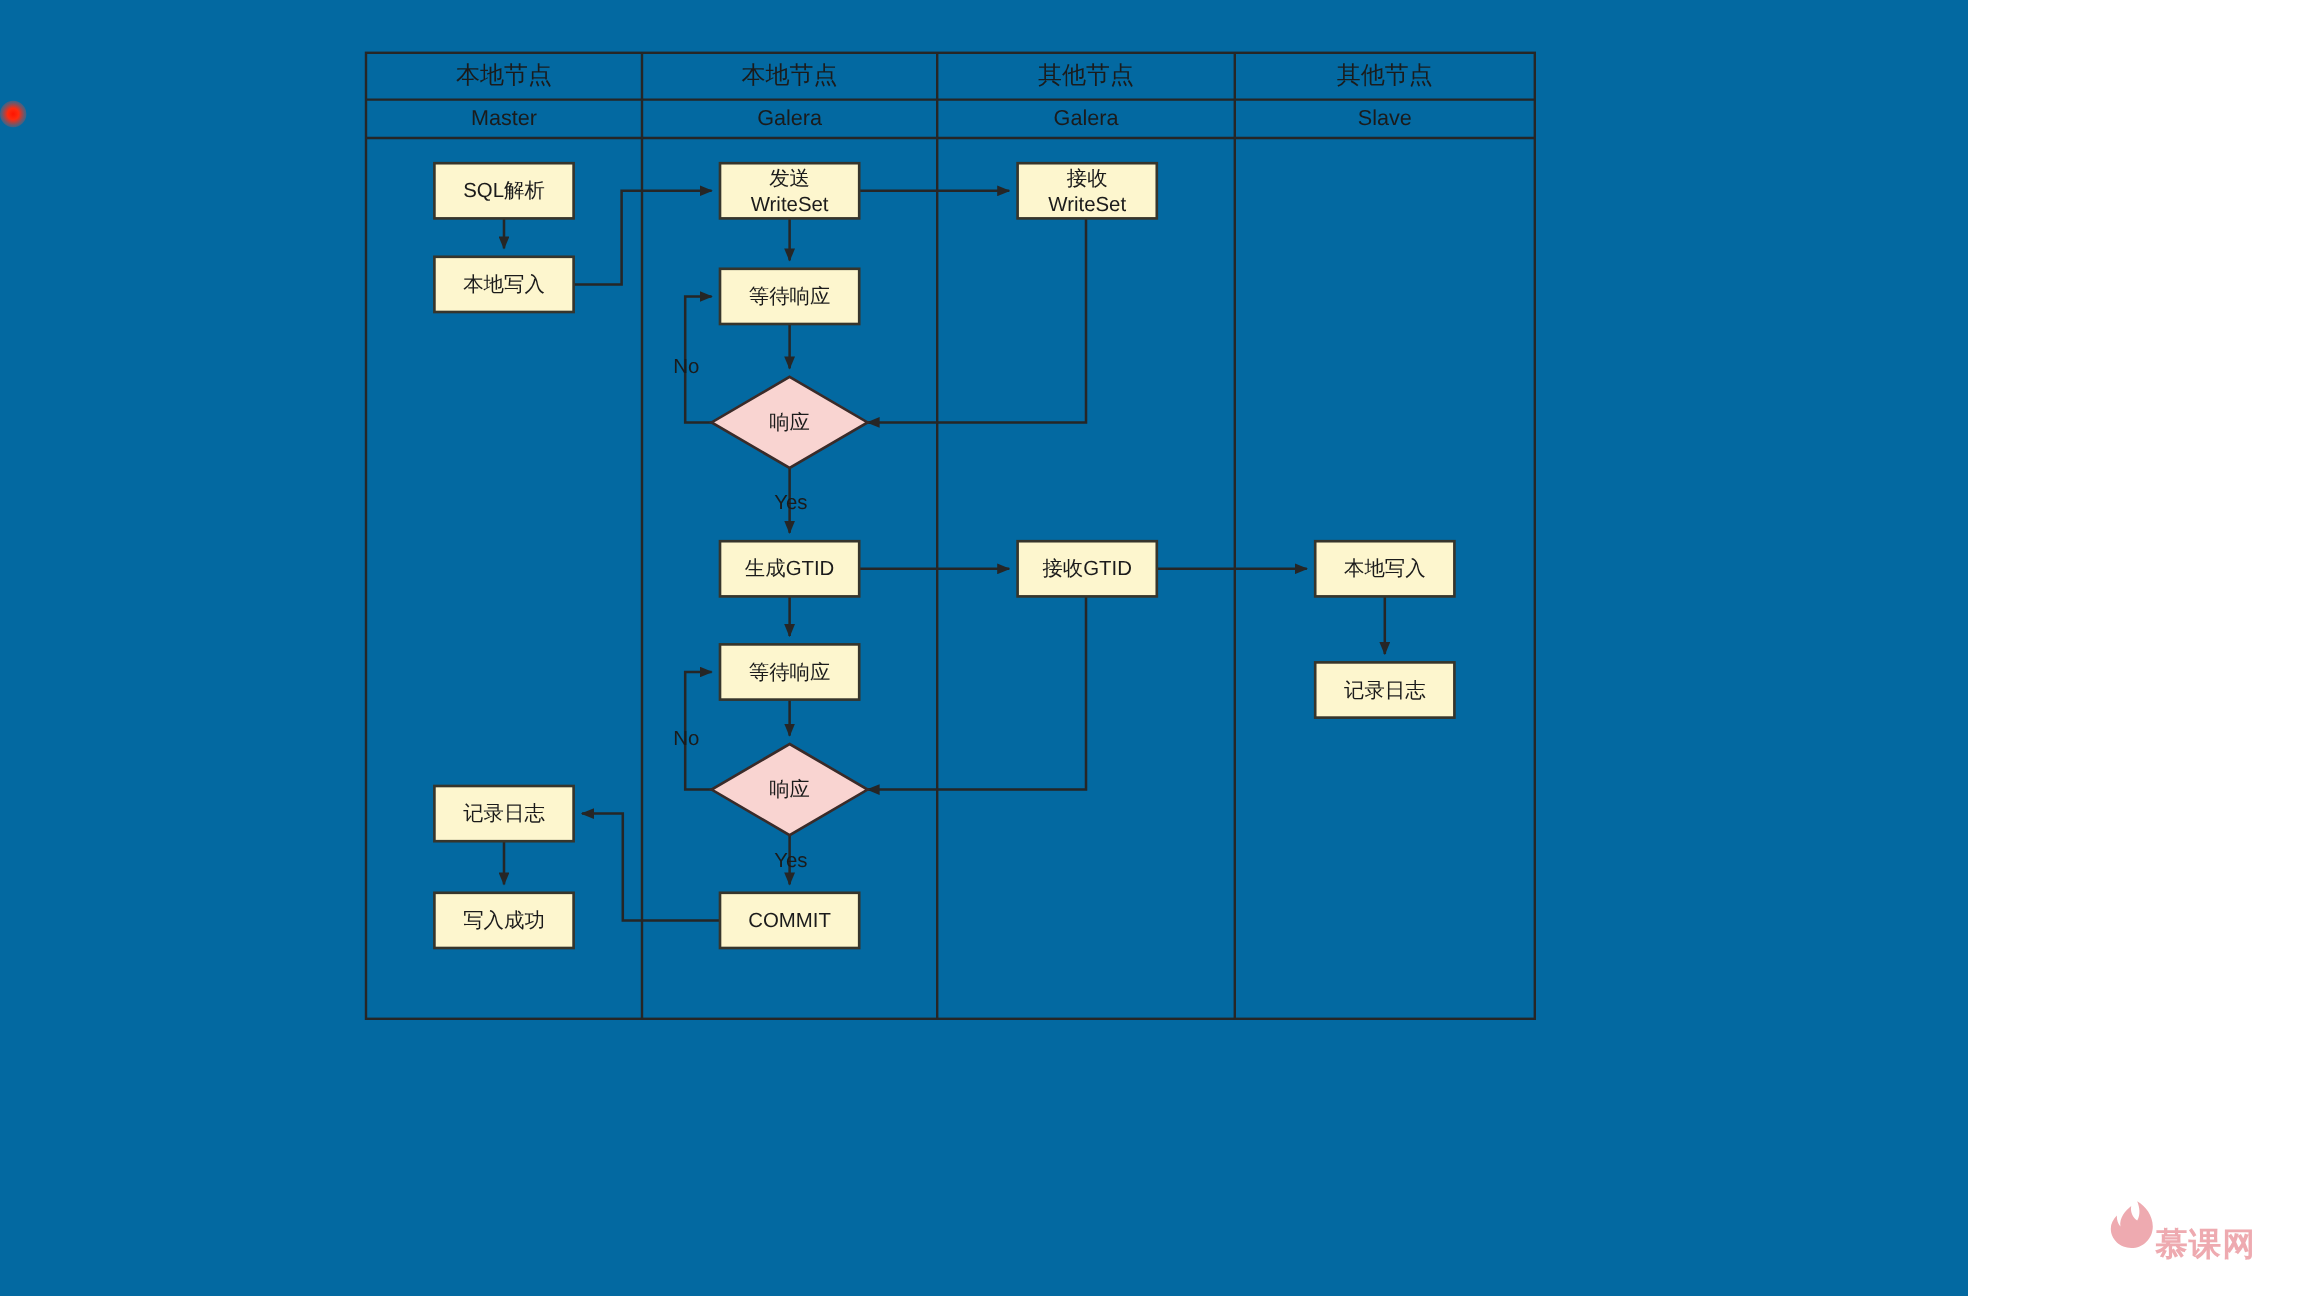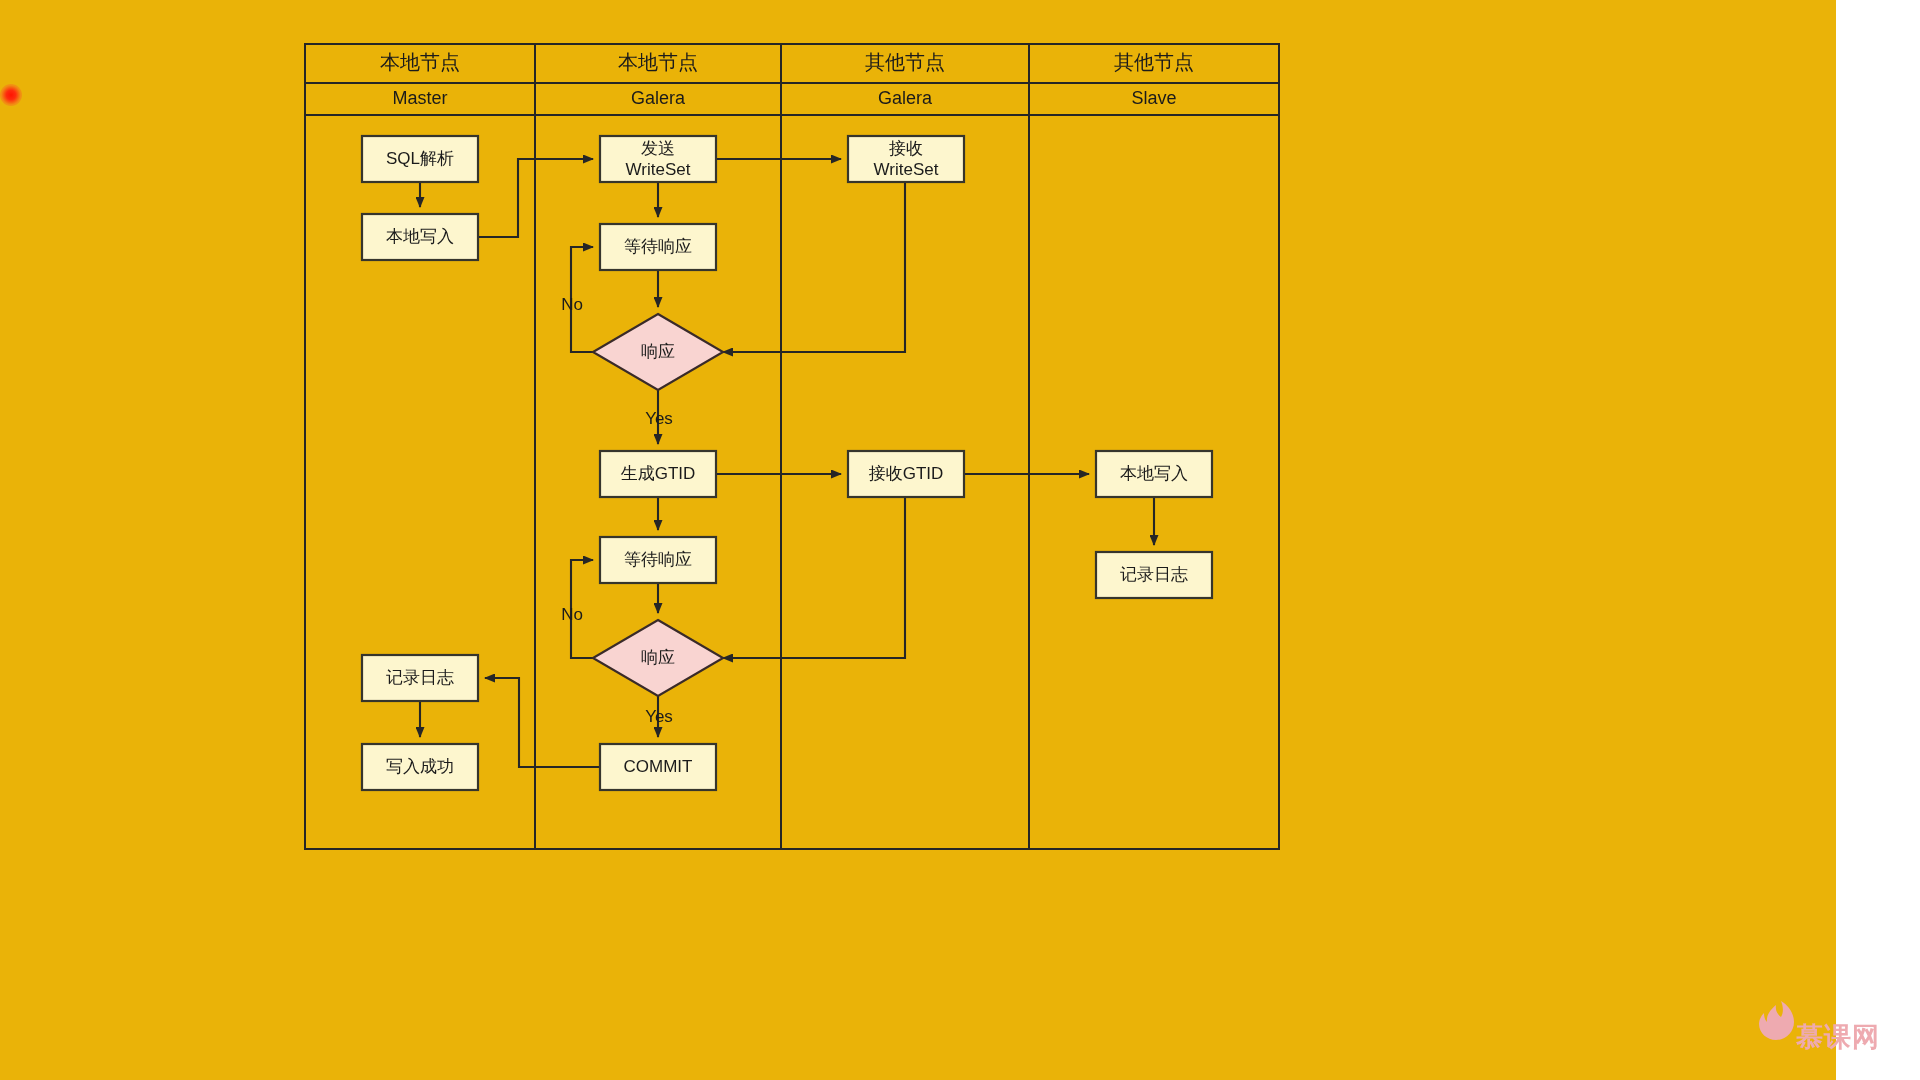--- a/index.html
+++ b/index.html
@@ -7,24 +7,23 @@
     margin: 0;
     padding: 0;
     background: #ffffff;
     width: 1920px;
     height: 1080px;
     overflow: hidden;
     font-family: "Liberation Sans", "DejaVu Sans", sans-serif;
   }
   #canvas {
     position: relative;
-    width: 1808px;
+    width: 1640px;
     height: 1080px;
-    background: #eab308;
-    padding-left: 28px;
+    background: #0369a1;
   }
   svg#diagram {
     position: absolute;
     top: 0;
     left: 0;
     width: 1920px;
     height: 1080px;
   }
   .lane-frame {
     fill: none;

